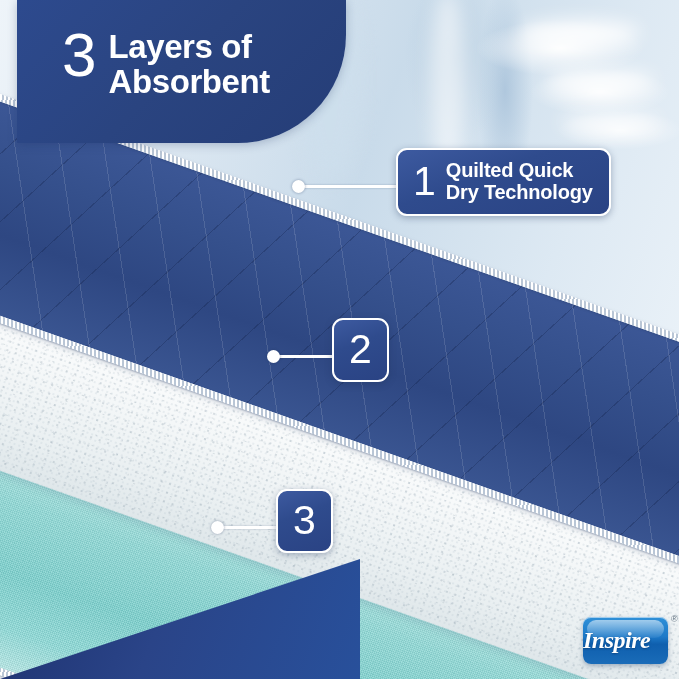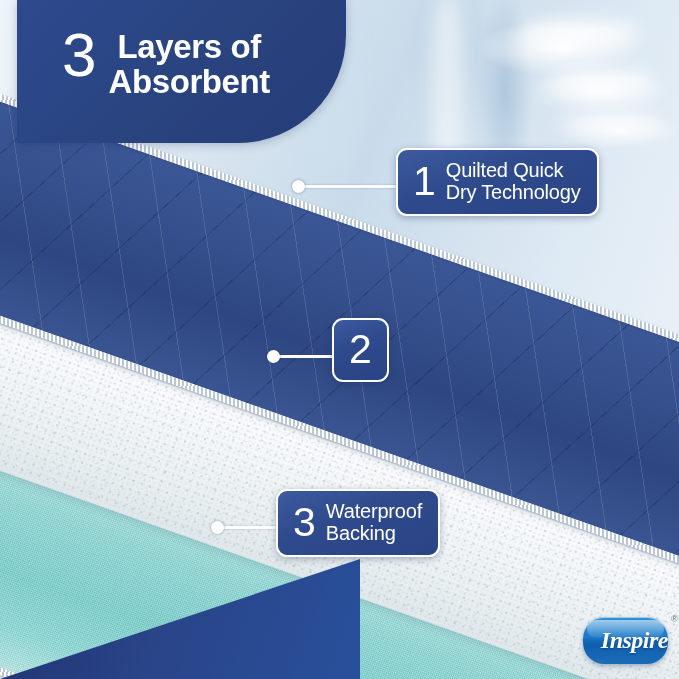--- a/index.html
+++ b/index.html
@@ -137,21 +137,20 @@
     line-height: 0.95;
     font-weight: 300;
     letter-spacing: -1px;
   }
   .title-lines {
     font-size: 33px;
     font-weight: bold;
     line-height: 1.07;
     letter-spacing: -0.4px;
     padding-top: 3px;
-    text-align: center;
   }
 
   
   .callout {
     position: absolute;
     display: flex;
     align-items: center;
     gap: 11px;
     padding: 9px 16px 10px 15px;
     background: linear-gradient(160deg, #3d5aa0 0%, #2f4b8d 40%, #2a4384 100%);
@@ -161,21 +160,21 @@
     color: #ffffff;
   }
   .callout-num {
     font-size: 41px;
     font-weight: 300;
     line-height: 1;
     letter-spacing: -1px;
   }
   .callout-lines {
     font-size: 20px;
-    font-weight: normal;
+    font-weight: bold;
     line-height: 1.12;
     letter-spacing: -0.2px;
     white-space: pre-line;
   }
 
   .leader {
     position: absolute;
     height: 3px;
     background: #ffffff;
     box-shadow: 0 0 2px rgba(30,50,90,0.35);
@@ -189,26 +188,26 @@
     box-shadow: 0 0 3px rgba(30,50,90,0.45);
   }
 
   
   .logo {
     position: absolute;
     left: 583px;
     top: 617px;
     width: 85px;
     height: 47px;
-    border-radius: 21px;
+    border-radius: 8px;
     background: linear-gradient(180deg, #2f90d8 0%, #1d79c8 42%, #0f5fae 58%, #1a6cb8 100%);
     box-shadow: 0 2px 5px rgba(40,70,110,0.38), inset 0 1px 0 rgba(255,255,255,0.55);
     display: flex;
     align-items: center;
-    justify-content: flex-end;
+    justify-content: flex-start;
     overflow: hidden;
   }
   .logo::before {
     content: "";
     position: absolute;
     left: 4px; right: 4px; top: 3px;
     height: 18px;
     border-radius: 9px;
     background: linear-gradient(180deg, rgba(255,255,255,0.55), rgba(255,255,255,0.05));
   }
@@ -280,22 +279,20 @@
   <div class="leader" style="left:274px;top:355px;width:62px;"></div>
   <div class="leader-dot" style="left:267px;top:350px;"></div>
   <div class="callout" style="left:332px;top:318px;">
     <span class="callout-num">2</span>
   </div>
 
   <div class="leader" style="left:218px;top:526px;width:62px;"></div>
   <div class="leader-dot" style="left:211px;top:521px;"></div>
   <div class="callout" style="left:276px;top:489px;">
     <span class="callout-num">3</span>
-    <span class="callout-lines">Waterproof
-Backing</span>
   </div>
 
   <div class="logo">
     <span class="logo-word">Inspire</span>
   </div>
   <span class="logo-reg">®</span>
 
 </div>
 
 </body></html>

